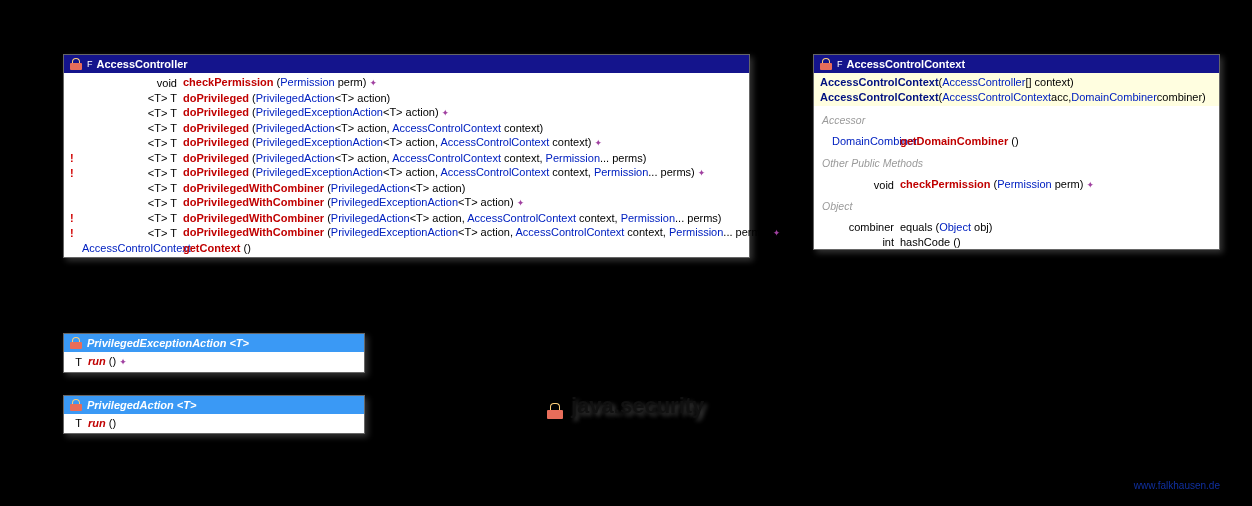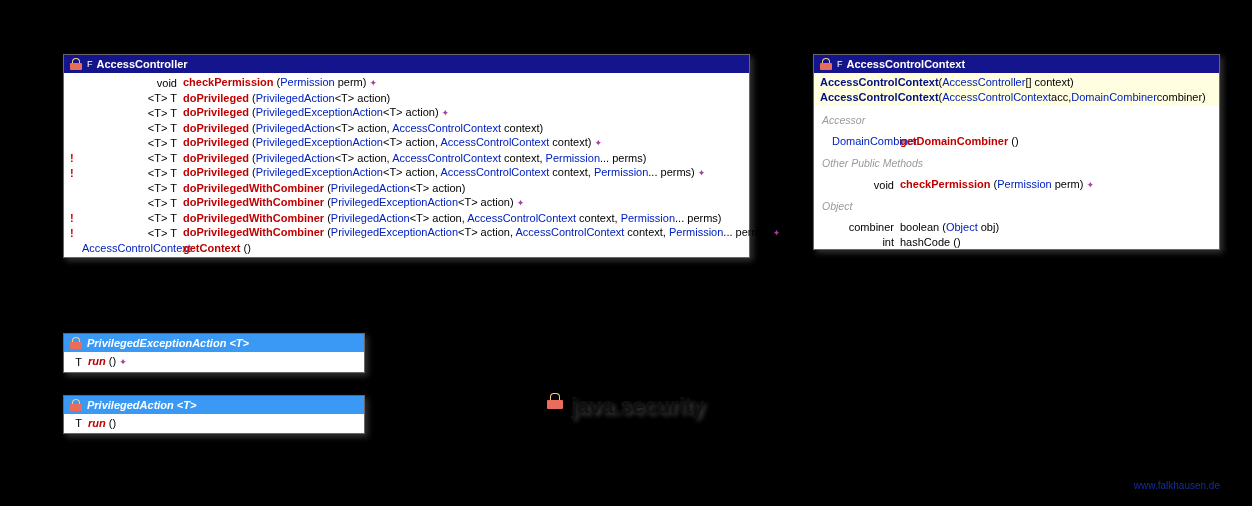--- a/index.html
+++ b/index.html
@@ -99,21 +99,21 @@
     font-style: italic;
     padding: 8px 8px;
     font-size: 10.5px;
   }
   .package-label {
     position: absolute;
     font-size: 22px;
     font-weight: bold;
     color: #111;
     display: flex;
-    align-items: flex-start;
+    align-items: flex-end;
     text-shadow: 3px 3px 4px rgba(120,120,120,0.5);
   }
   .package-label .lock-icon { width: 16px; height: 16px; margin-right: 8px; }
   .package-label .lock-icon::before { left: 3px; width: 8px; height: 7px; }
   .package-label .lock-icon::after { top: 7px; width: 16px; height: 9px; }
   .footer-link {
     position: absolute;
     font-size: 10px;
     color: #1030a0;
   }
@@ -211,21 +211,21 @@
   <div class="member-row">
     <span class="alert-col"></span>
     <span class="return-col narrow">void</span>
     <span><span class="method-name">checkPermission</span> <span>(</span><span class="type-link">Permission</span><span> perm)</span><span class="throws-marker">✦</span></span>
   </div>
   <div class="section-label">Object</div>
   <div id="acc-obj">
       <div class="member-row">
         <span class="alert-col"></span>
         <span class="return-col narrow">combiner</span>
-        <span><span class="black-name">boolean</span> (<span class="type-link">Object</span> obj)</span>
+        <span><span class="black-name">equals</span> (<span class="type-link">Object</span> obj)</span>
       </div>
       <div class="member-row">
         <span class="alert-col"></span>
         <span class="return-col narrow">int</span>
         <span><span class="black-name">hashCode</span> ()</span>
       </div>
     </div>
 </div>
 
 <div class="class-box" style="left:63px; top:333px; width:300px;">

